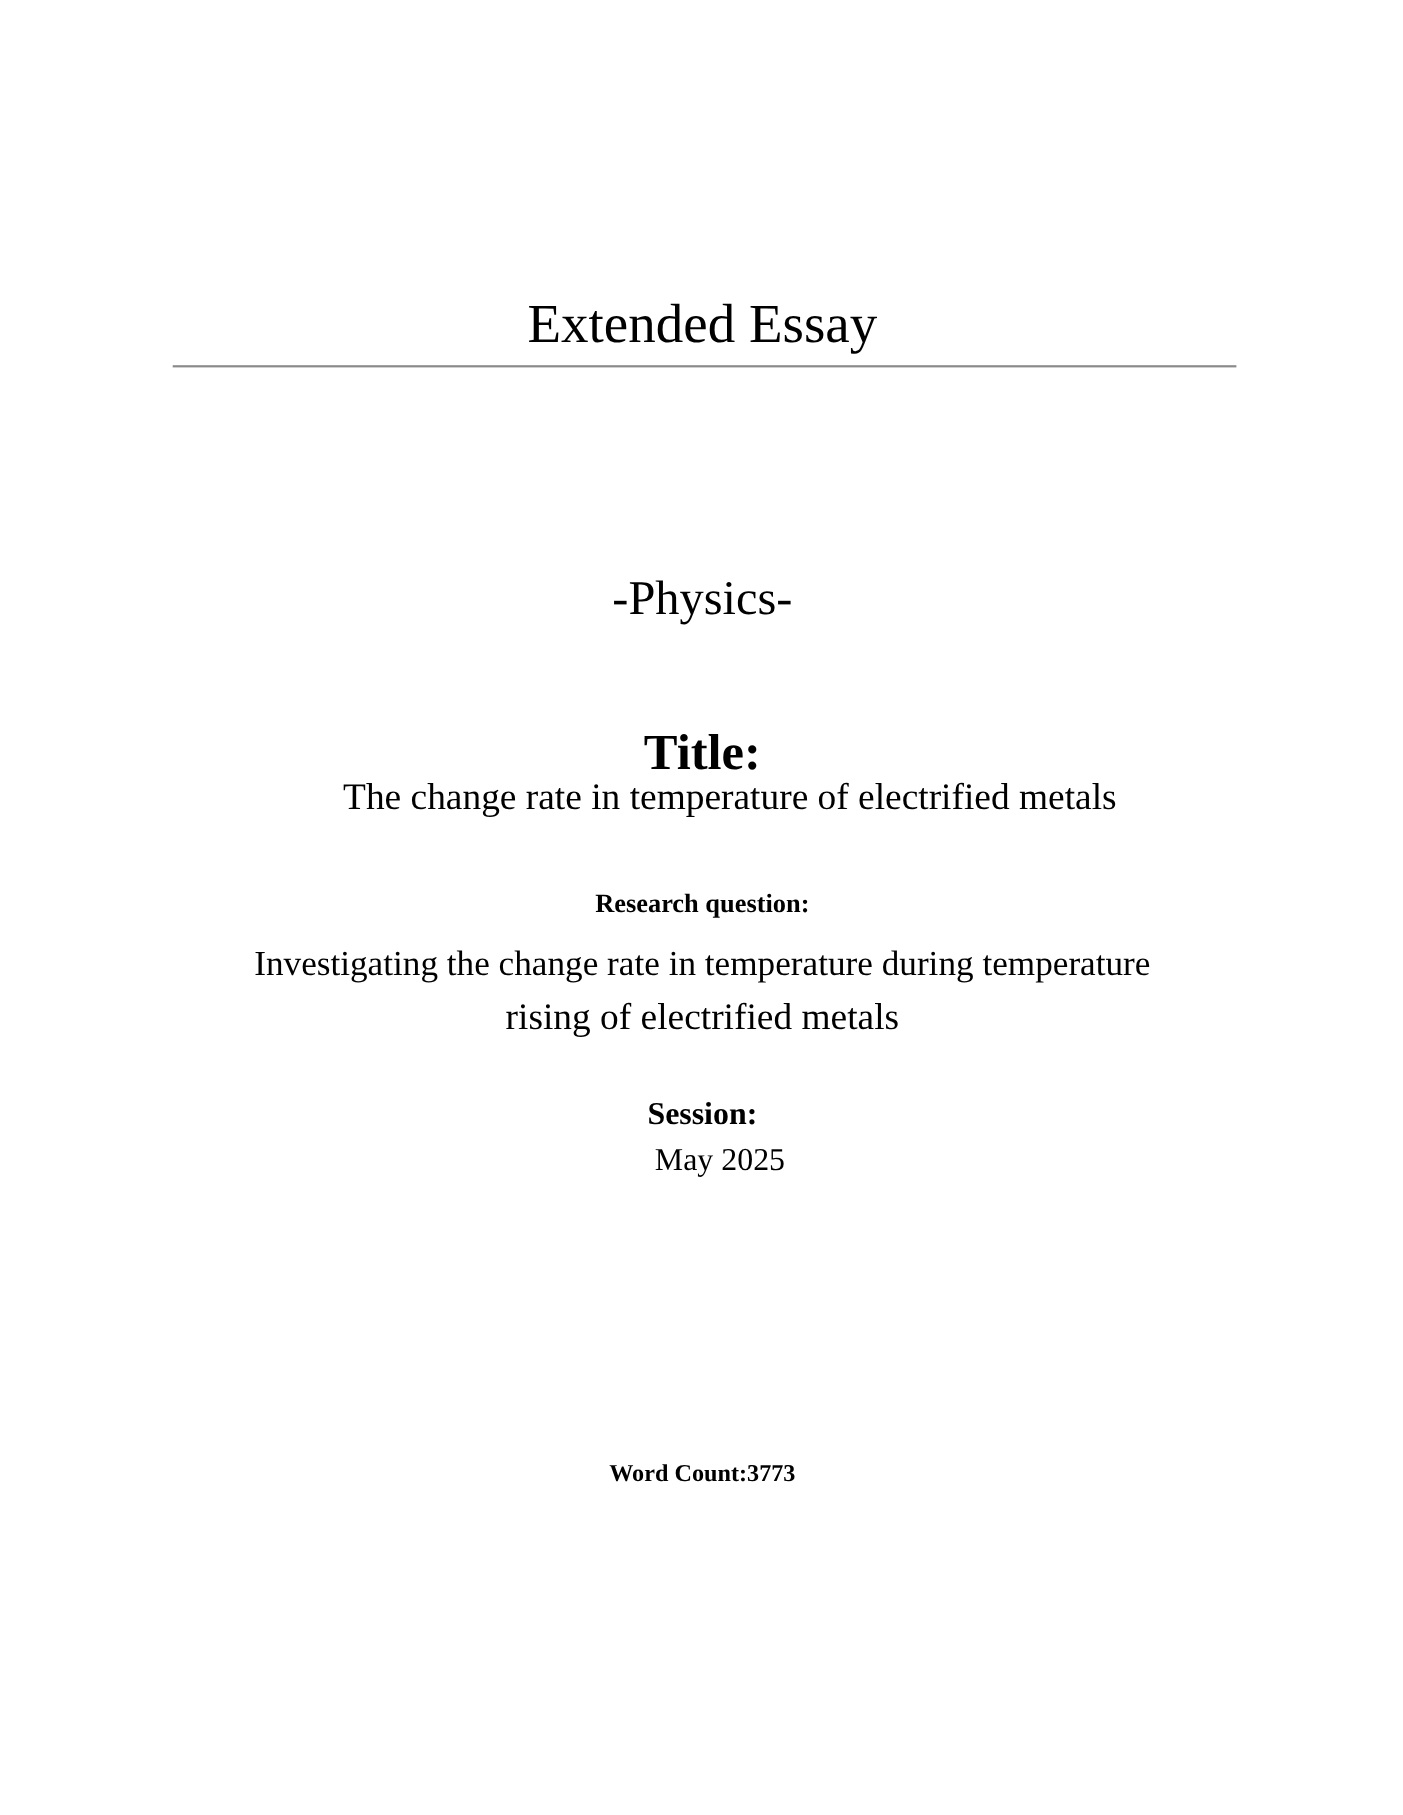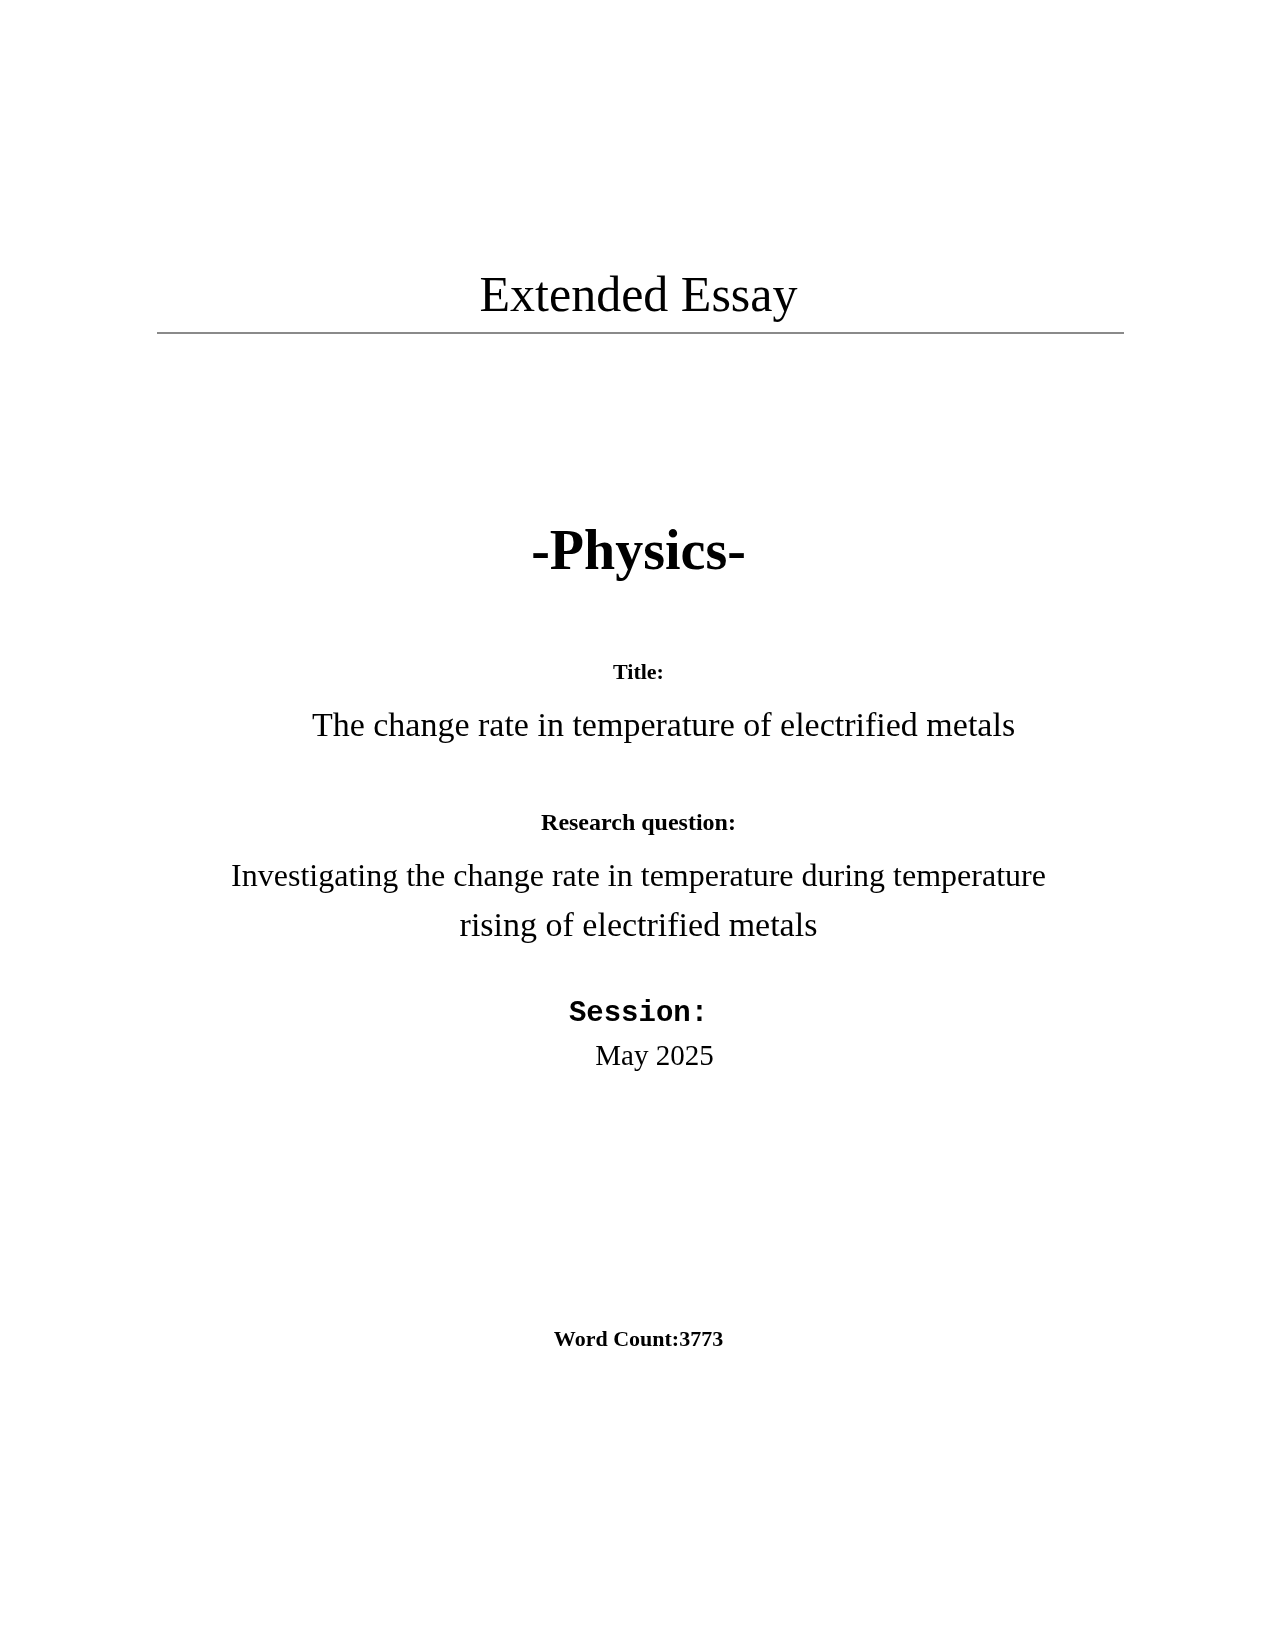--- a/index.html
+++ b/index.html
@@ -35,29 +35,28 @@
       left: 157px;
       width: 967px;
       top: 332px;
       height: 2px;
       background: #8a8a8a;
       border: none;
       margin: 0;
     }
     .subject {
       top: 478px;
-      font-size: 56px;
-      font-weight: bold;
+      font-size: 44px;
     }
     .label {
       font-weight: bold;
     }
     .title-label {
       top: 617px;
-      font-size: 22px;
+      font-size: 46px;
     }
     .title-value {
       top: 664px;
       font-size: 34px;
       padding-left: 25px;
     }
     .rq-label {
       top: 766px;
       font-size: 24px;
     }
@@ -65,21 +64,20 @@
       top: 815px;
       font-size: 32px;
     }
     .rq-line2 {
       top: 864px;
       font-size: 34px;
     }
     .session-label {
       top: 955px;
       font-size: 29px;
-      font-family: Liberation Mono, monospace;
     }
     .session-value {
       top: 997px;
       font-size: 29px;
       padding-left: 16px;
     }
     .wordcount {
       top: 1284px;
       font-size: 22px;
       font-weight: bold;

